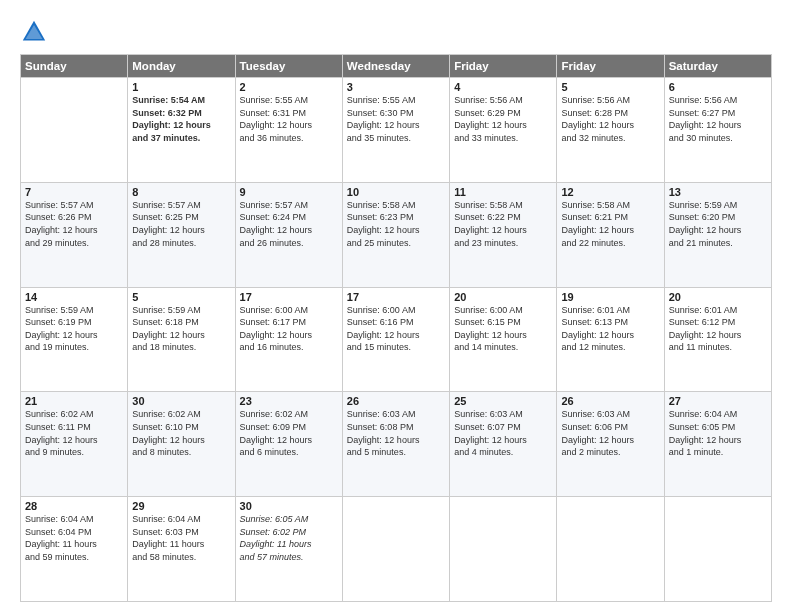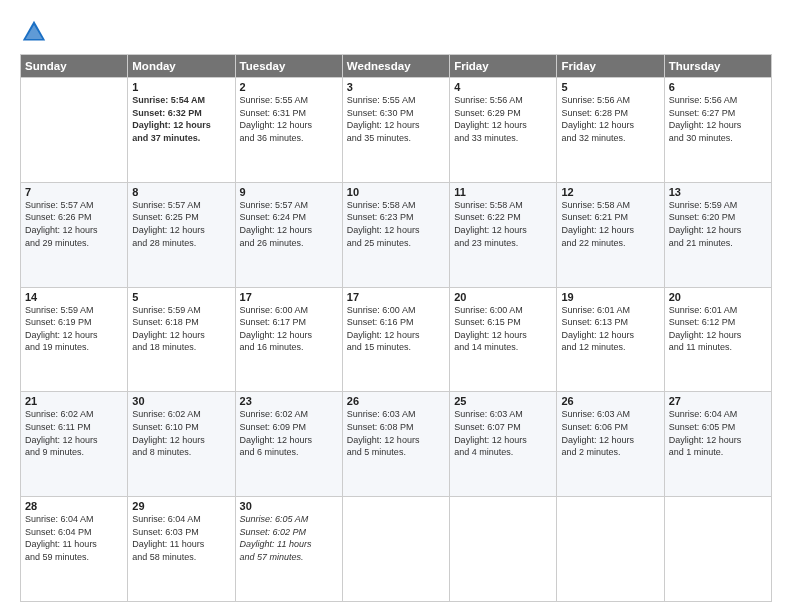--- a/index.html
+++ b/index.html
@@ -122,21 +122,21 @@
   <table class="calendar-table">
     <thead>
       <tr>
 
       <th>Sunday</th>
           <th>Monday</th>
           <th>Tuesday</th>
           <th>Wednesday</th>
           <th>Friday</th>
           <th>Friday</th>
-          <th>Thursday</th>
+          <th>Saturday</th>
         </tr>
     </thead>
     <tbody id="calendar-body">
     <tr>
           <td class="empty-cell"></td>
           <td>
             <span class="day-number">1</span>
             <div class="day-info" style="white-space: pre-line; font-weight: bold;">Sunrise: 5:54 AM
 Sunset: 6:32 PM
 Daylight: 12 hours

